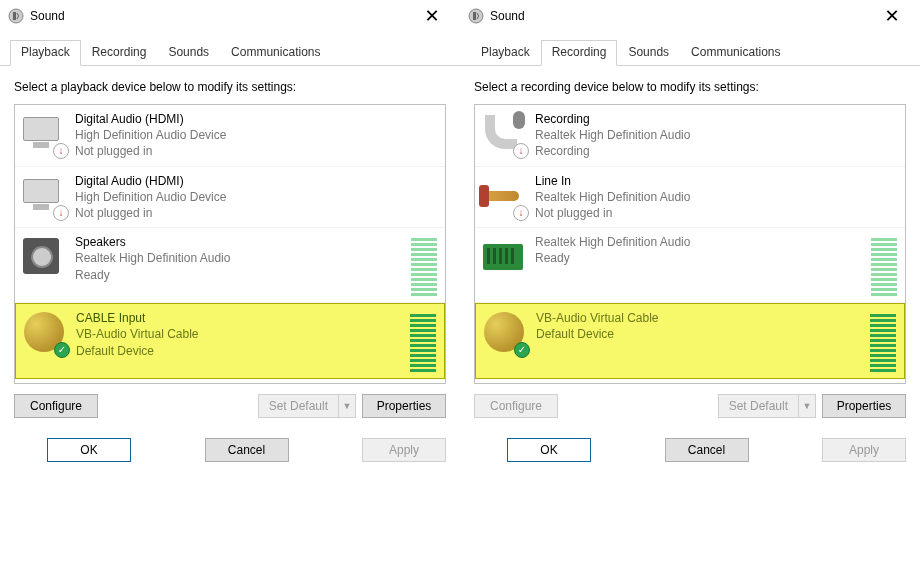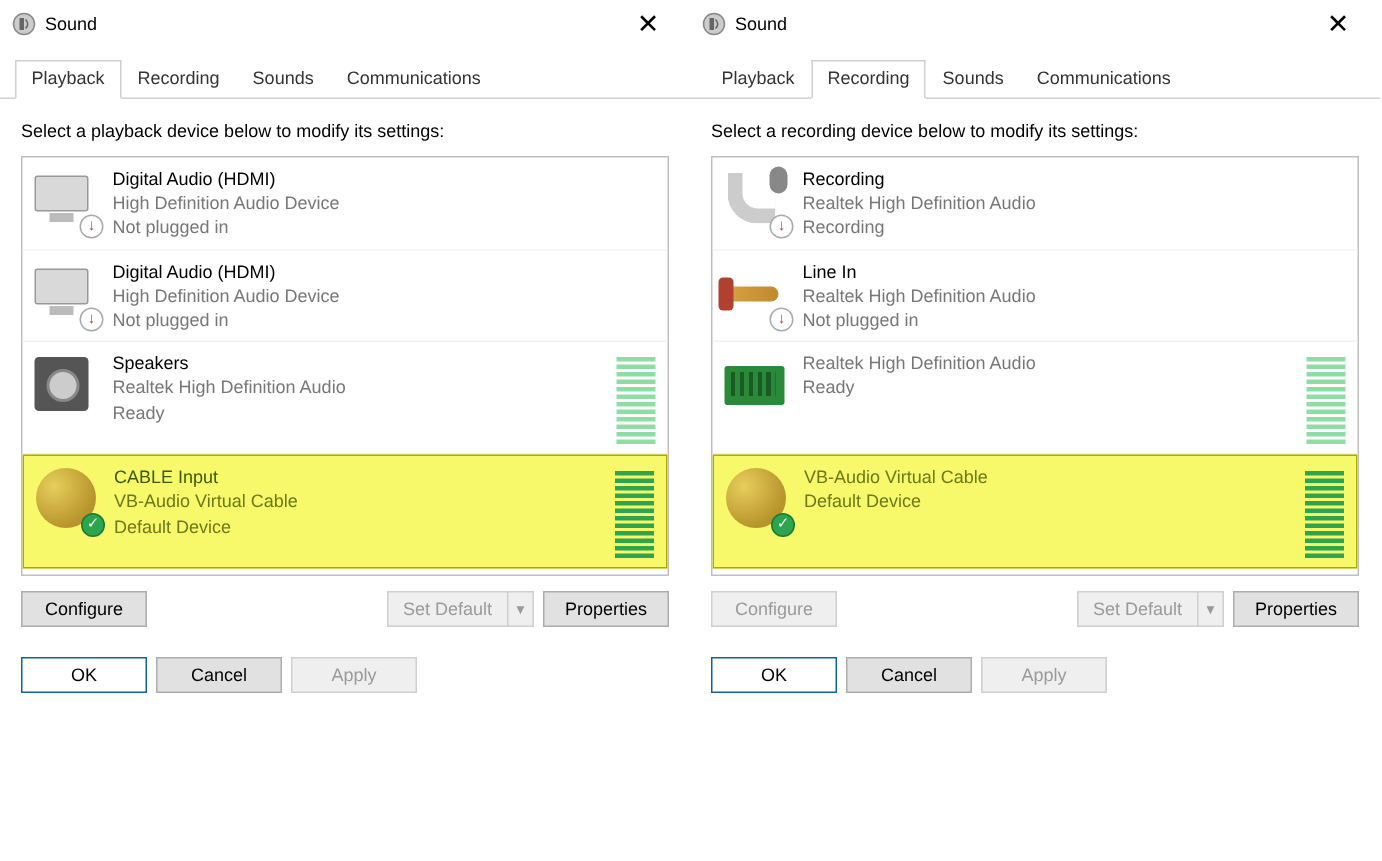--- a/index.html
+++ b/index.html
@@ -166,22 +166,23 @@
     background:#e1e1e1; border:1px solid #adadad;
     font: inherit; padding:0 10px;
   }
   button.win:disabled { color:#9a9a9a; background:#efefef; border-color:#cfcfcf; }
   .split { display:flex; }
   .split button { min-width:78px; border-right:none; }
   .split .drop { width:18px; border:1px solid #adadad; background:#e1e1e1;
     display:flex;align-items:center;justify-content:center;font-size:9px;color:#888;}
   .split.disabled button, .split.disabled .drop { color:#9a9a9a; background:#efefef; border-color:#cfcfcf;}
   .footer {
-    display:flex; justify-content:flex-start; gap:6px;
+    display:flex; justify-content:space-between; gap:6px;
     padding: 8px 14px 12px 14px;
+    margin-left: 33px;
   }
   button.ok { border:1px solid #0e639c; background:#fff; color:#000;}
 </style>
 </head>
 <body>
 
 <div class="dialog">
   <div class="titlebar">
     <svg class="appicon" viewBox="0 0 16 16">
         <circle cx="8" cy="8" r="7" fill="#ccc" stroke="#888"></circle>

